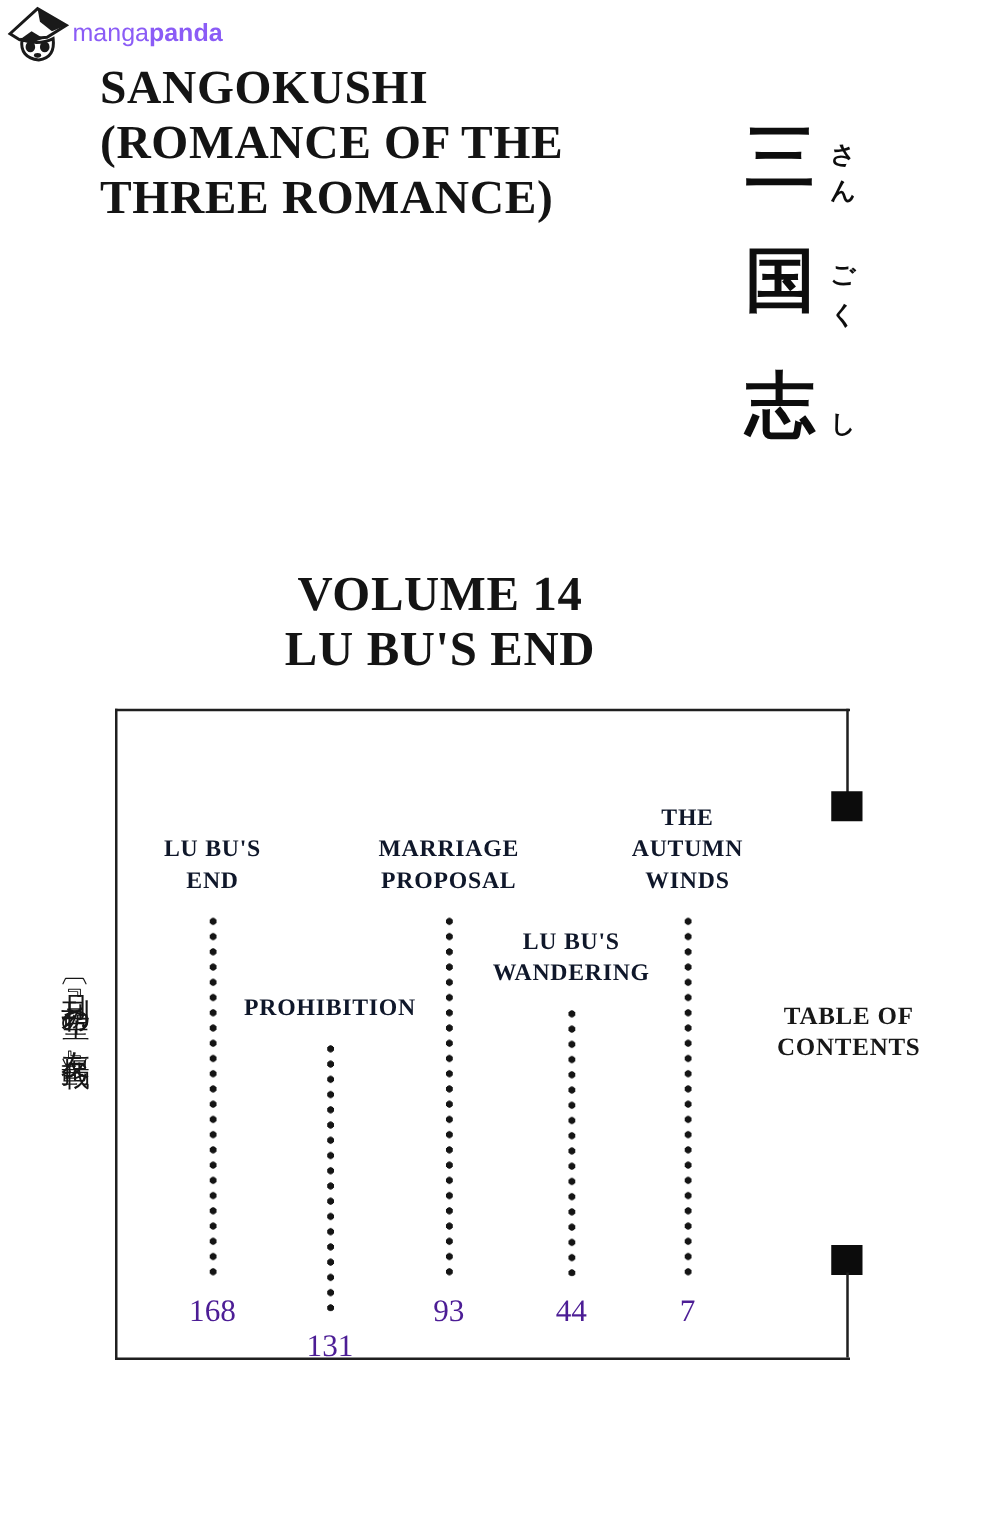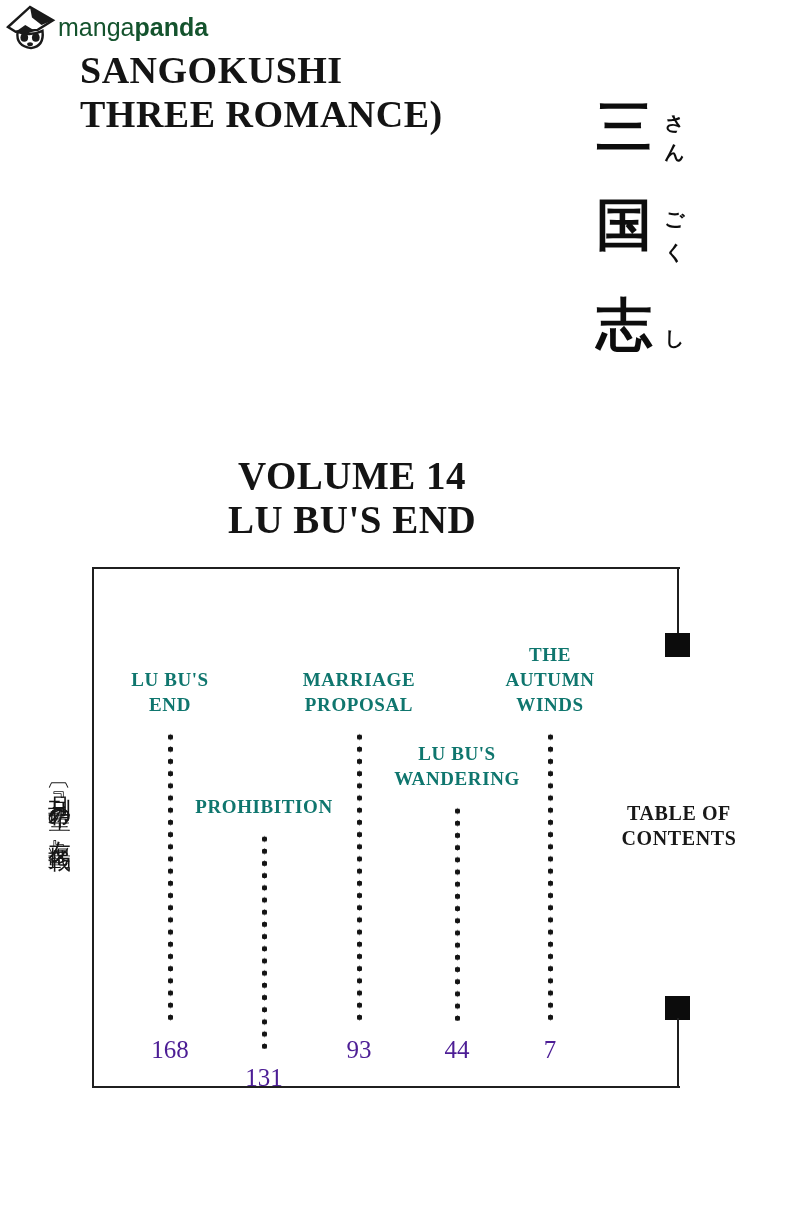--- a/index.html
+++ b/index.html
@@ -4,42 +4,42 @@
 <style>
   html,body{margin:0;padding:0;}
   body{
     width:800px;height:1220px;position:relative;overflow:hidden;
     background:#ffffff;color:#1a1a1a;
     font-family:"Liberation Serif","DejaVu Serif",serif;
   }
   
   .logo{position:absolute;left:6px;top:4px;display:flex;align-items:center;}
   .logo-icon{width:50px;height:46px;}
-  .logo-word{font-family:"Liberation Sans","DejaVu Sans",sans-serif;font-size:25px;color:#14532d;margin-left:2px;letter-spacing:0px;}
+  .logo-word{font-family:"Liberation Sans","DejaVu Sans",sans-serif;font-size:20px;color:#8b5cf6;margin-left:2px;letter-spacing:0px;}
   .logo-word .bold{font-weight:700;}
   
   .series-title{position:absolute;left:80px;top:48px;width:440px;
     font-size:38px;line-height:44px;font-weight:600;letter-spacing:0.5px;color:#141414;}
   
   .jp-title{position:absolute;left:596px;top:96px;width:110px;height:290px;}
   .jp-row{position:absolute;left:0;display:flex;align-items:flex-start;}
   .jp-kanji{font-family:"DejaVu Sans",sans-serif;font-weight:900;font-size:56px;line-height:62px;color:#0d0d0d;}
   .jp-furigana{writing-mode:vertical-rl;text-orientation:mixed;font-family:"DejaVu Sans",sans-serif;
     font-weight:700;font-size:20px;letter-spacing:6px;margin-left:10px;margin-top:5px;color:#0d0d0d;}
   
   .volume-heading{position:absolute;left:0;top:454px;width:704px;text-align:center;
     font-size:39px;line-height:44px;font-weight:600;letter-spacing:0.5px;color:#141414;}
   
   .toc-box{position:absolute;left:92px;top:567px;width:586px;height:517px;
     border:2px solid #1f1f1f;border-right:none;box-sizing:content-box;}
   .toc-columns{position:absolute;left:0;top:0;width:100%;height:100%;}
   .toc-col{position:absolute;top:0;width:160px;height:100%;box-sizing:border-box;
     display:flex;flex-direction:column;align-items:center;justify-content:flex-end;padding-bottom:16px;}
   .chapter-title{font-size:19px;line-height:25px;font-weight:600;letter-spacing:0.6px;
-    text-align:center;margin-bottom:14px;color:#0f766e;}
+    text-align:center;margin-bottom:14px;color:#0f172a;}
   .dots-leader{width:7px;background-image:radial-gradient(circle,#141414 2.6px,rgba(0,0,0,0) 3px);
     background-size:7px 12.2px;background-repeat:repeat-y;background-position:center top;margin-bottom:9px;}
   .toc-col.high .dots-leader{height:290px;}
   .toc-col.low  .dots-leader{height:216px;}
   .chapter-page{font-size:25px;line-height:40px;font-weight:500;color:#4c1d95;}
   
   .edge-line{position:absolute;width:2px;background:#1f1f1f;}
   .edge-line-top{left:677px;top:567px;height:68px;}
   .edge-line-bottom{left:677px;top:1018px;height:68px;}
   .black-square{position:absolute;width:25px;height:24px;background:#0c0c0c;}
@@ -65,20 +65,21 @@
     <path d="M12 29 Q10 44 26 46 Q40 44 38 28 Q26 34 12 29 Z" fill="#ffffff" stroke="#1a1a1a" stroke-width="2.5"></path>
     <ellipse cx="19" cy="35" rx="4" ry="4.5" fill="#1a1a1a"></ellipse>
     <ellipse cx="31" cy="35" rx="4" ry="4.5" fill="#1a1a1a"></ellipse>
     <ellipse cx="25" cy="42" rx="3" ry="2" fill="#1a1a1a"></ellipse>
   </svg>
   <div class="logo-word"><span>manga</span><span class="bold">panda</span></div>
 </div>
 
 <div class="series-title">
   <div>SANGOKUSHI</div>
+  <div>(ROMANCE OF THE</div>
   <div>THREE ROMANCE)</div>
 </div>
 
 <div class="jp-title">
   <div class="jp-row" style="top:0px">
     <span class="jp-kanji">三</span>
     <span class="jp-furigana">さん</span>
   </div>
   <div class="jp-row" style="top:98px">
     <span class="jp-kanji">国</span>

